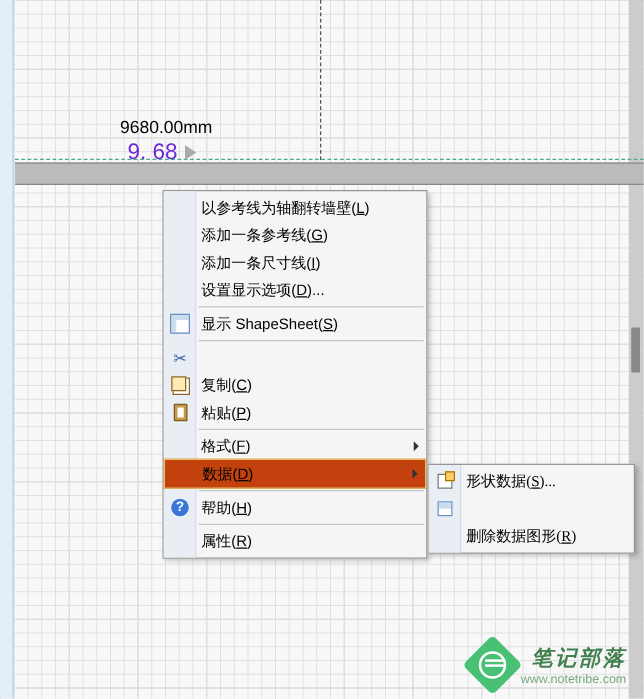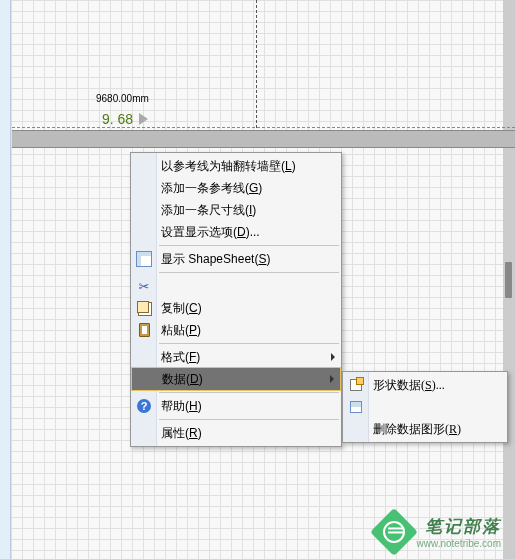--- a/index.html
+++ b/index.html
@@ -37,28 +37,28 @@
   left: 12px;
   right: 0;
   height: 0;
   border-top: 1px dashed #4a8;
 }
 .dim-text {
   position: absolute;
   top: 93px;
   left: 96px;
   color: #000;
-  font-size: 10px;
+  font-size: 14px;
 }
 .coord-text {
   position: absolute;
   top: 111px;
   left: 102px;
-  color: #4d7c0f;
-  font-size: 14px;
+  color: #6d28d9;
+  font-size: 18px;
   display: flex;
   align-items: center;
   gap: 6px;
 }
 .play-tri {
   width: 0; height: 0;
   border-top: 6px solid transparent;
   border-bottom: 6px solid transparent;
   border-left: 9px solid #aaa;
 }
@@ -103,21 +103,21 @@
 }
 .menu-item {
   display: flex;
   align-items: center;
   height: 22px;
   padding: 0 32px 0 30px;
   position: relative;
   cursor: default;
 }
 .menu-item.hover {
-  background: #737373;
+  background: #c2410c;
   border: 1px solid #e5c365;
   margin: -1px 0;
   height: 24px;
 }
 .menu-item .label {
   flex: 1;
   white-space: nowrap;
   color: #000;
 }
 .menu-sep {

